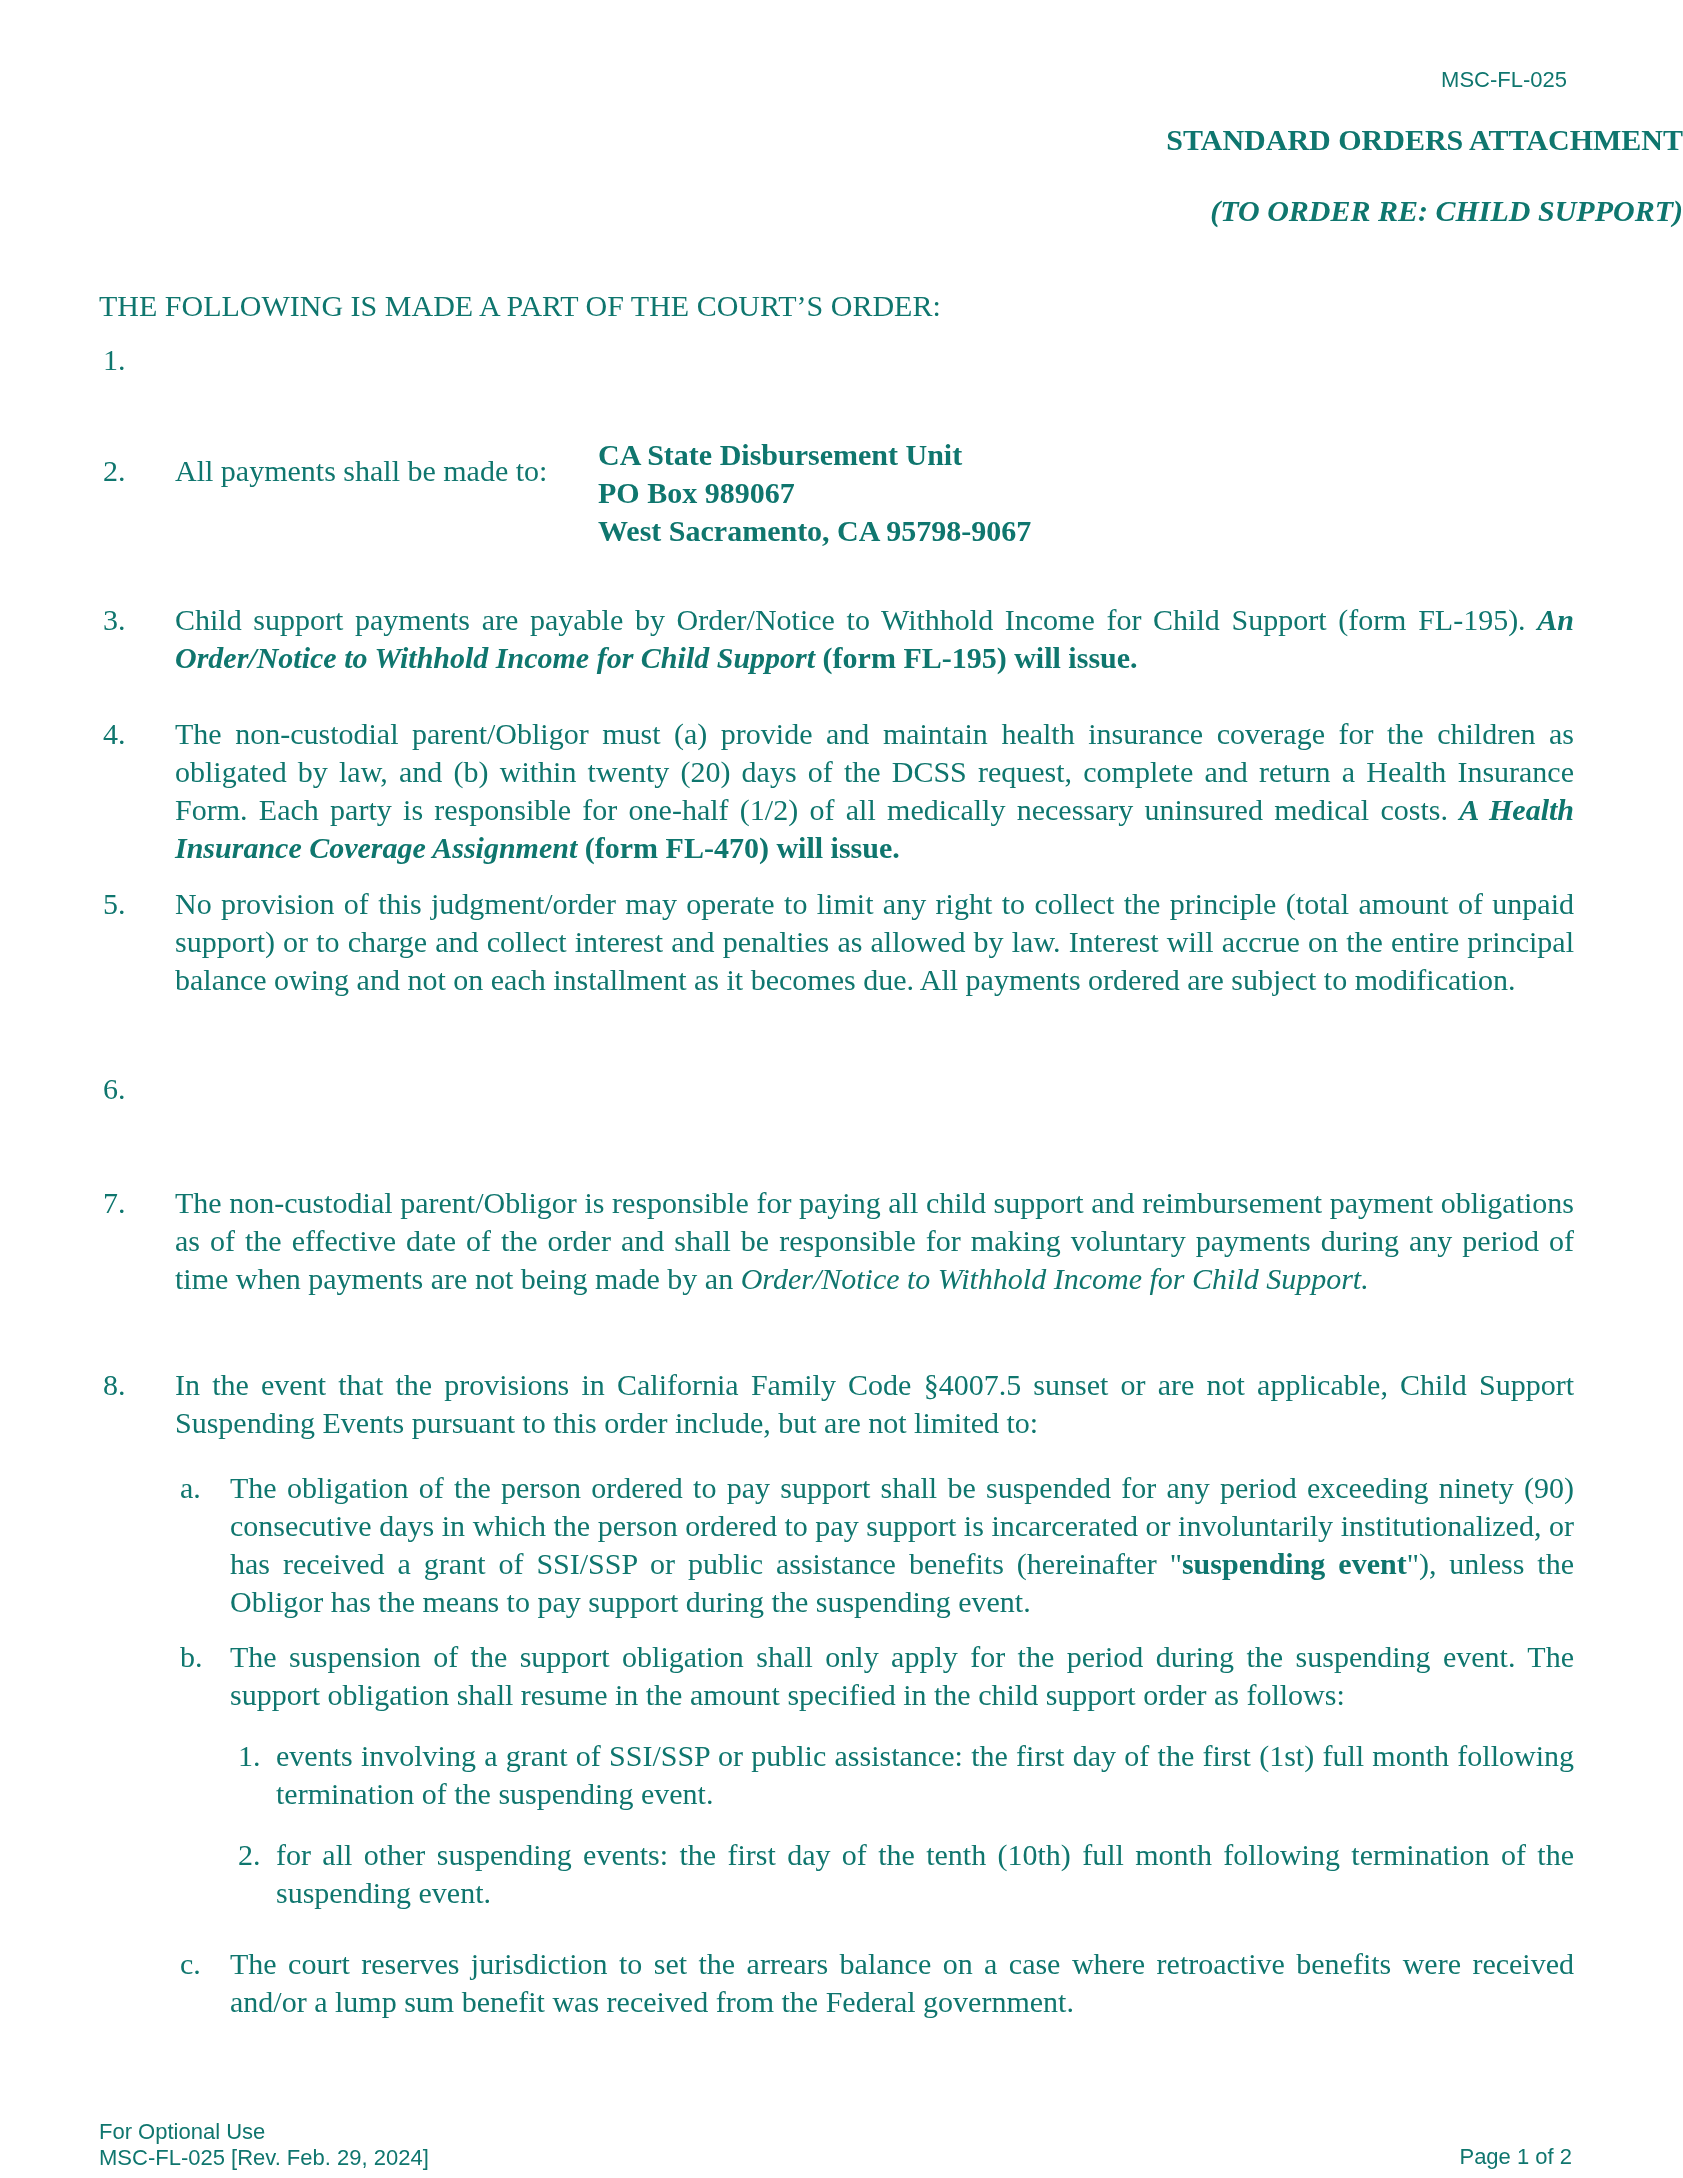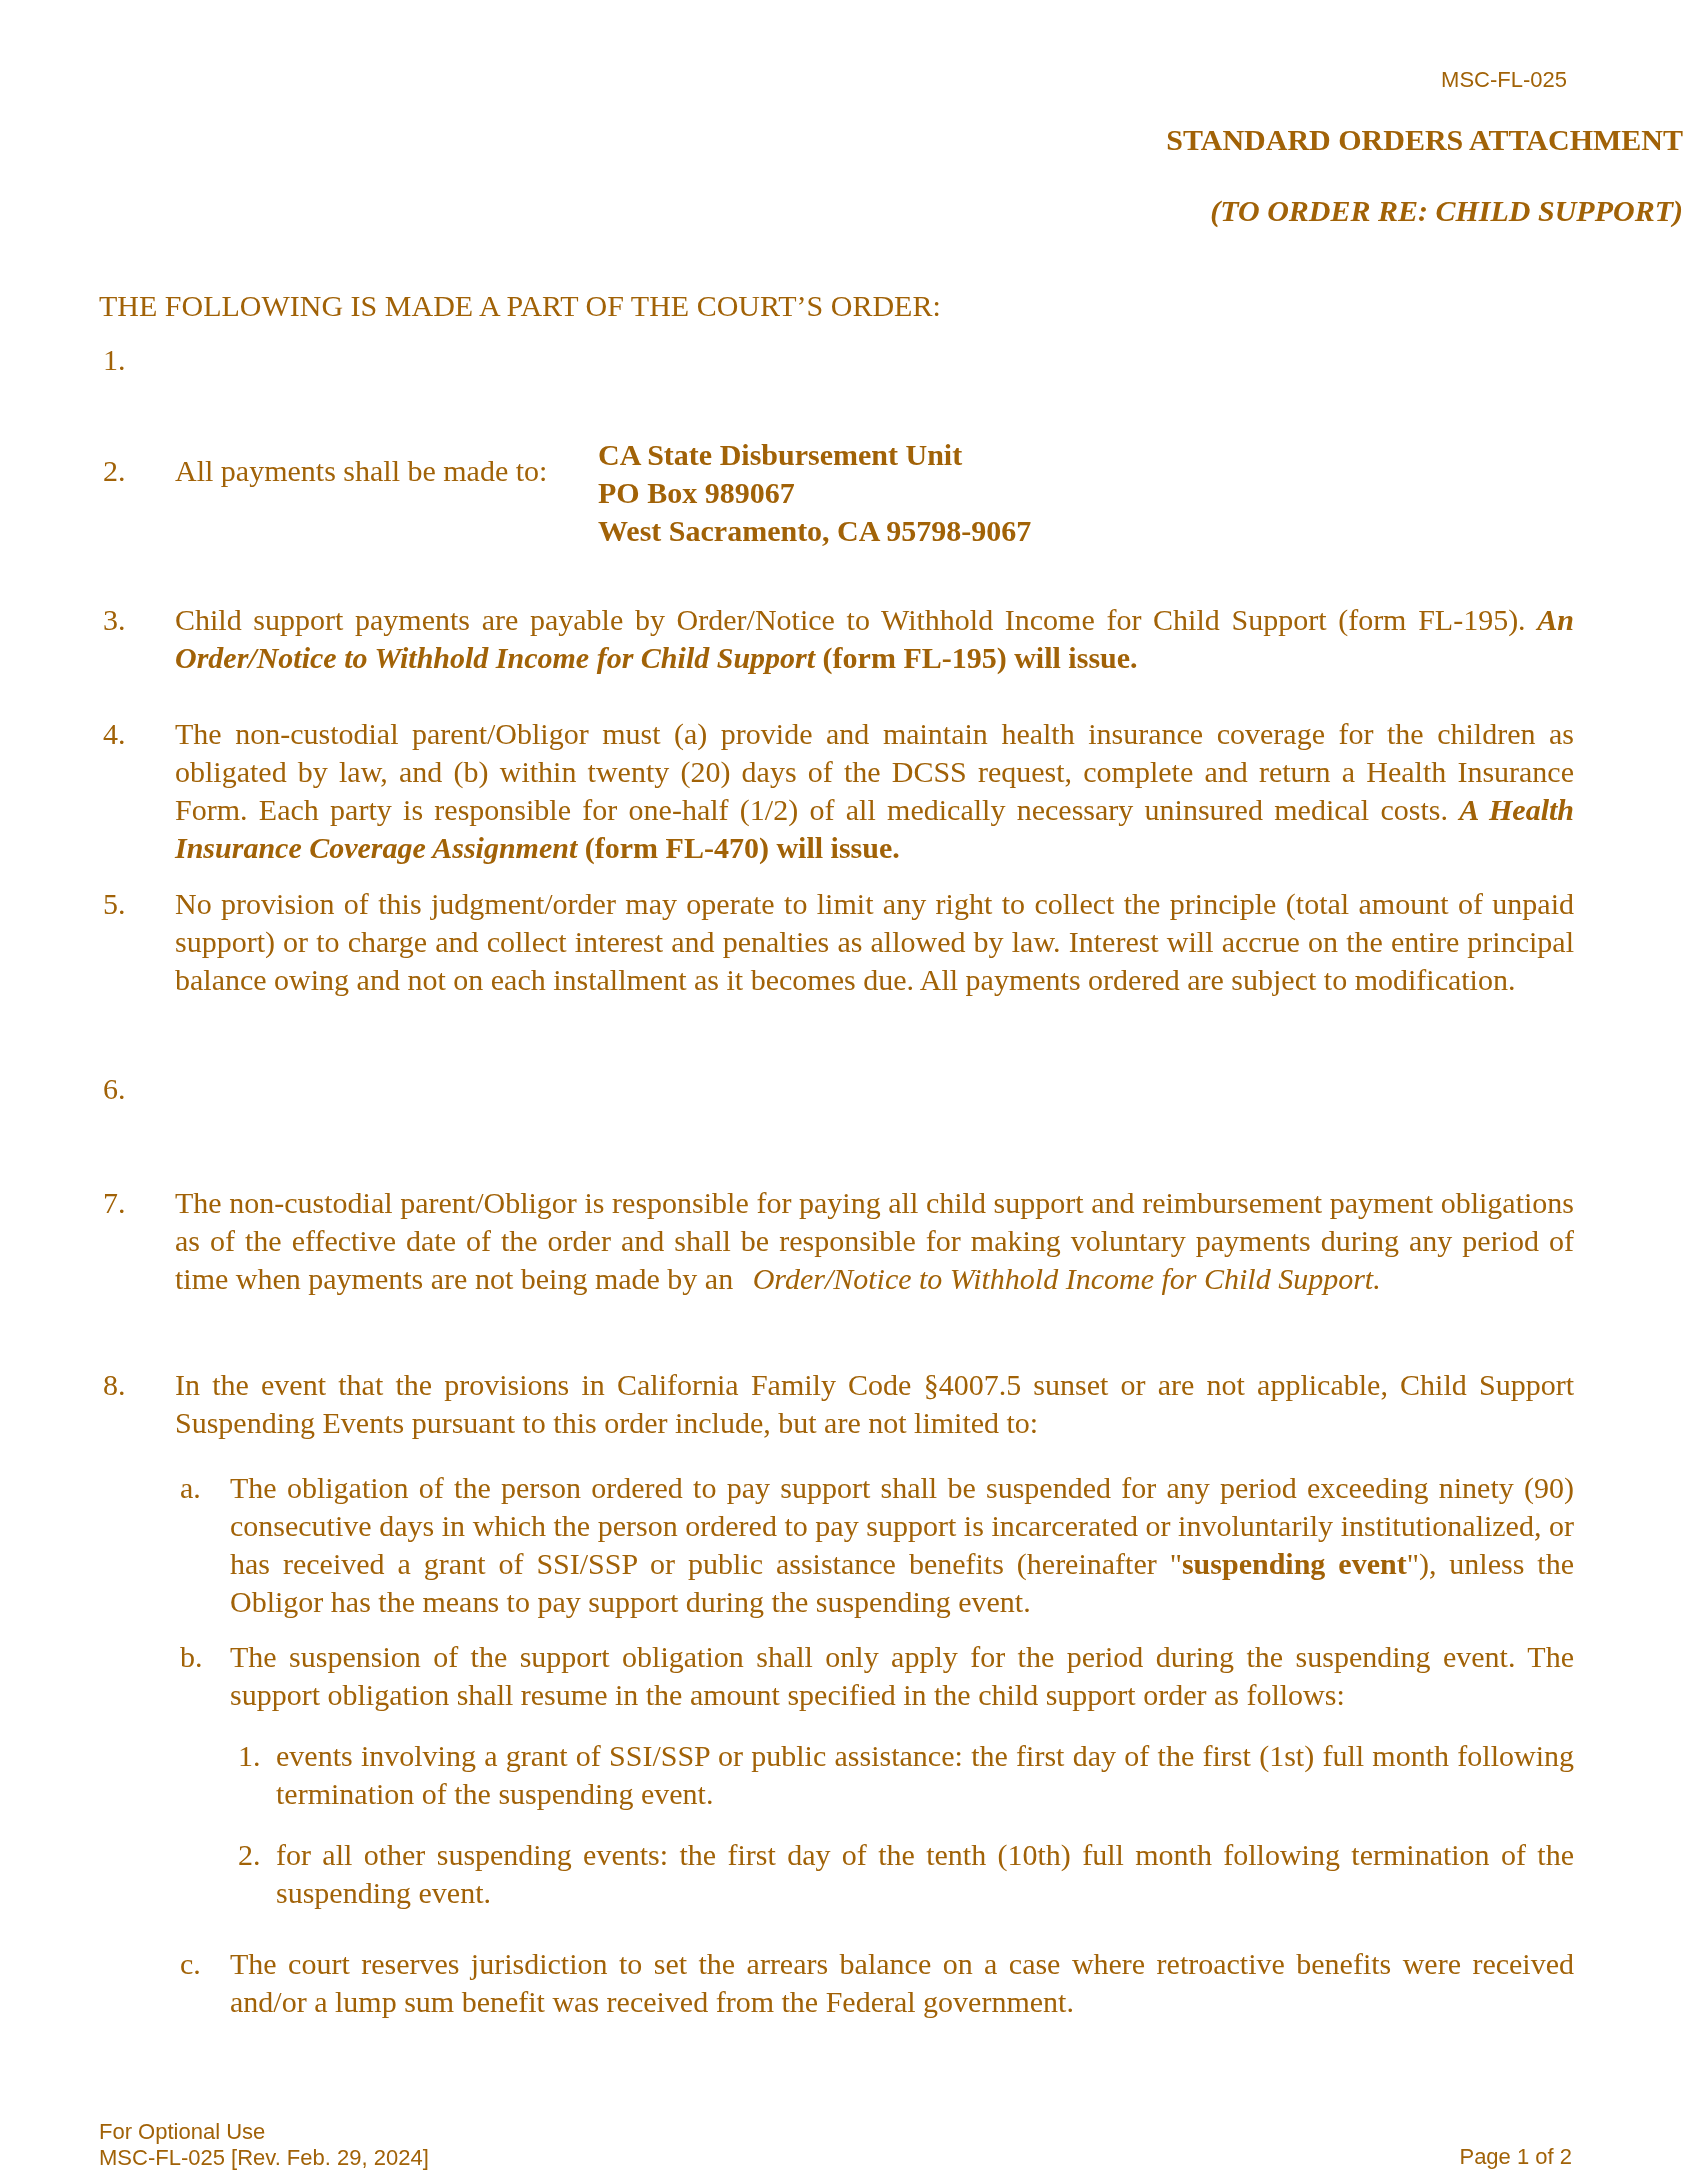--- a/index.html
+++ b/index.html
@@ -1,42 +1,42 @@
 <!DOCTYPE html>
 <html><head>
 <meta charset="utf-8">
 <style>
   html, body { margin: 0; padding: 0; background: #ffffff; }
   .page {
     position: relative;
     width: 1683px;
     height: 2178px;
     background: #ffffff;
-    color: #a16207;
+    color: #0f766e;
     font-family: "Liberation Serif", "DejaVu Serif", serif;
     font-size: 30px;
     line-height: 38px;
     overflow: hidden;
     border-radius: 32px;
   }
   .sans {
     font-family: "Liberation Sans", "DejaVu Sans", sans-serif;
     font-size: 22px;
     line-height: 26px;
   }
   .abs { position: absolute; }
   .center { left: 0; right: 0; text-align: right; }
   .bold { font-weight: bold; }
   .just { text-align: justify; }
   .li-main { position: absolute; left: 103px; right: 109px; padding-left: 72px; }
   .li-sub  { position: absolute; left: 180px; right: 109px; padding-left: 50px; }
   .li-sub2 { position: absolute; left: 238px; right: 109px; padding-left: 38px; }
   .marker { position: absolute; left: 0; top: 0; }
   .b  { font-weight: bold; }
-  .i  { font-style: italic; margin-left: 12px; }
+  .i  { font-style: italic; }
   .bi { font-weight: bold; font-style: italic; }
   .address { position: absolute; left: 598px; font-weight: bold; }
 </style>
 </head>
 <body>
 
 <div class="page">
 
   <div class="abs sans" style="top: 67px; right: 116px;">MSC-FL-025</div>
 

